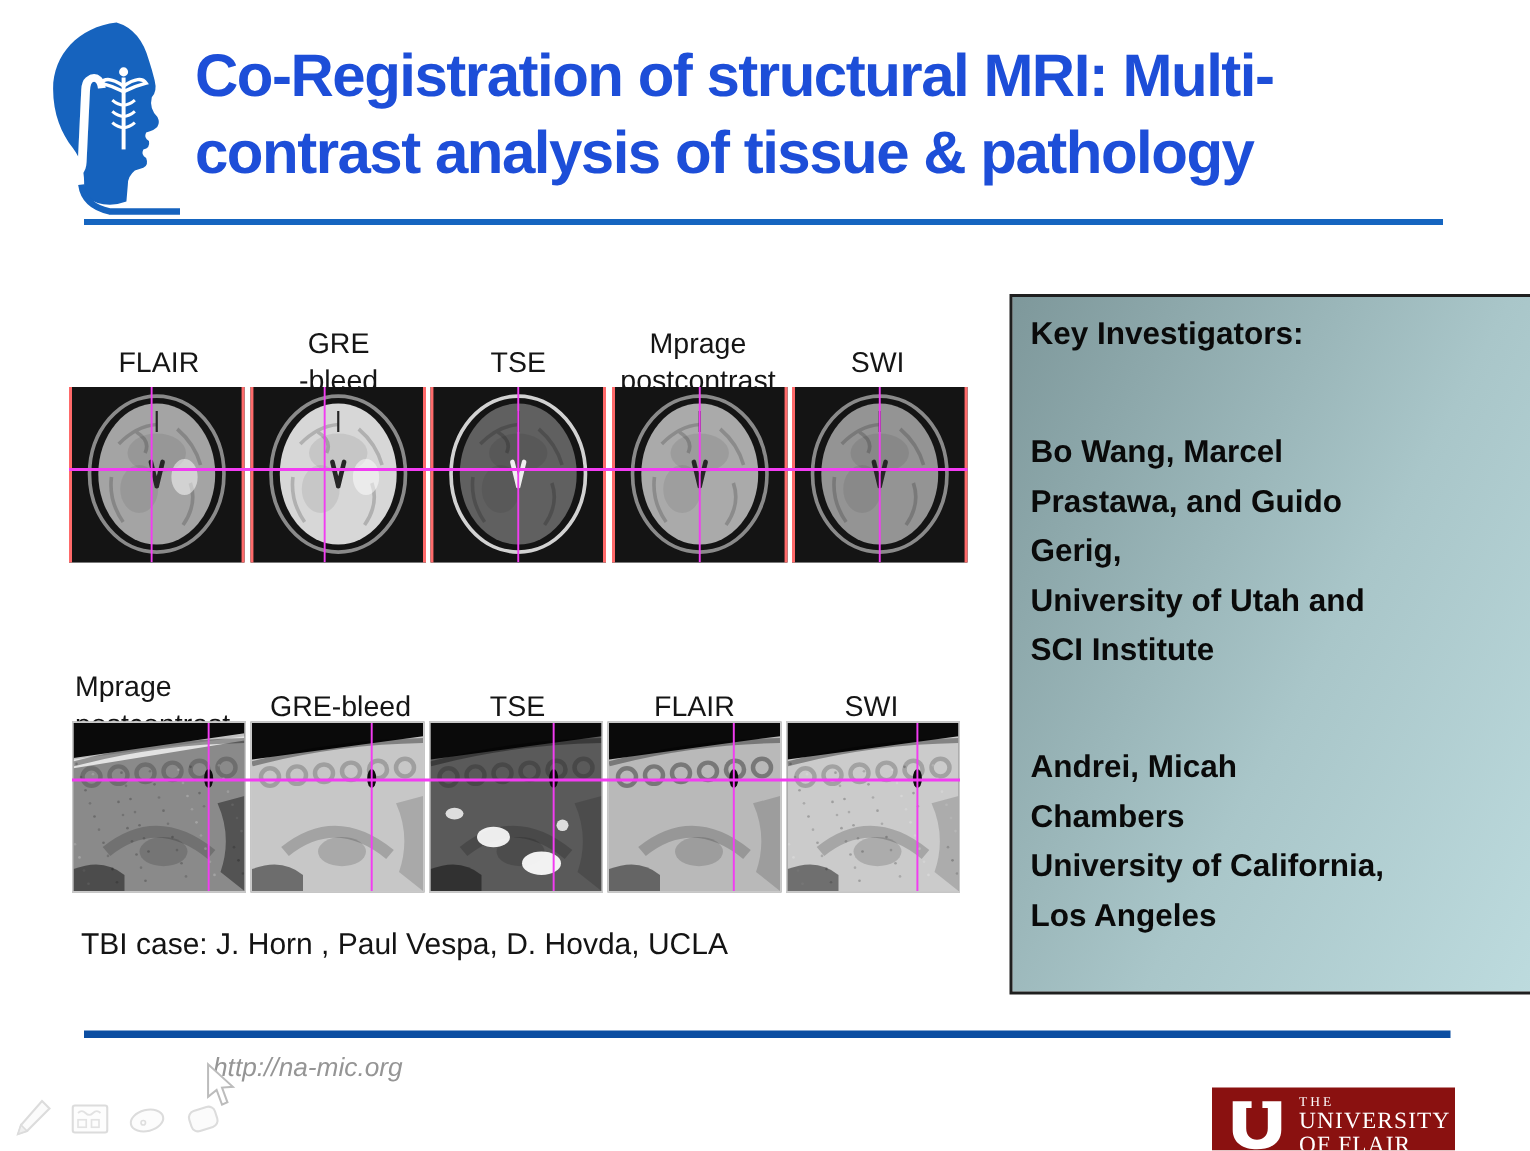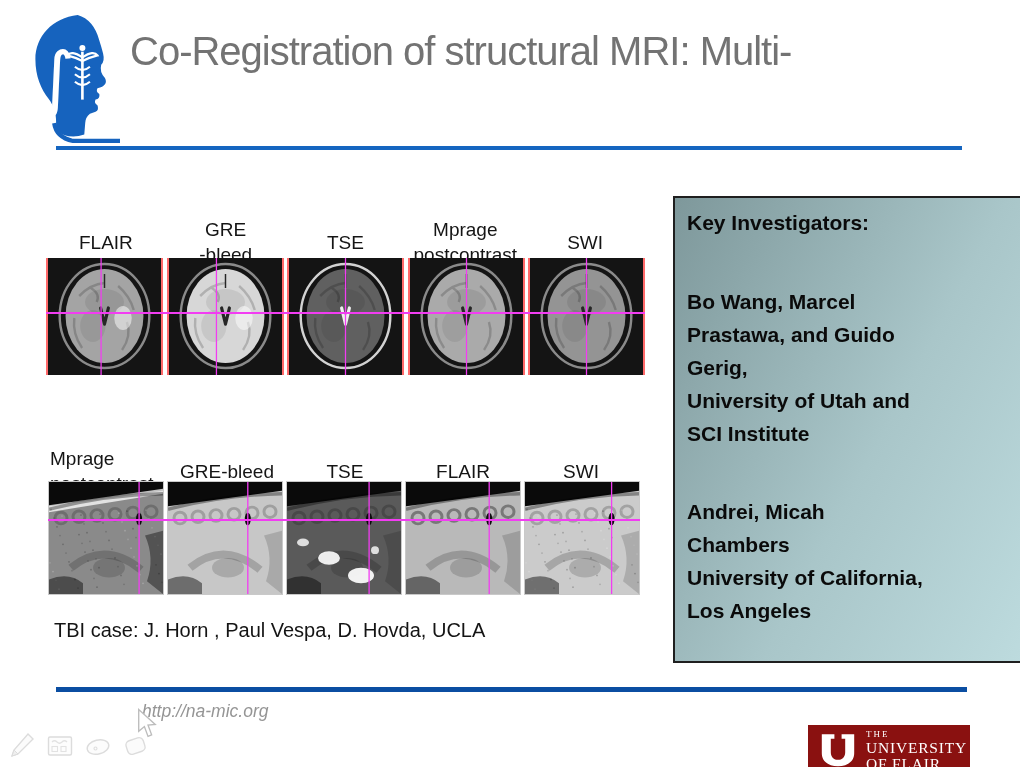--- a/index.html
+++ b/index.html
@@ -3,21 +3,21 @@
 <meta charset="utf-8">
 <style>
   html,body{margin:0;padding:0;background:#fff;}
   .slide{position:relative;width:1020px;height:767px;background:#fff;overflow:hidden;
          font-family:"Liberation Sans",sans-serif;color:#111;}
 
   
   .logo{position:absolute;left:26px;top:8px;width:94px;height:140px;}
   .logo svg{display:block;width:100%;height:100%;}
   .title{position:absolute;left:130px;top:26px;width:880px;
-         font-size:40px;font-weight:normal;line-height:51px;letter-spacing:-1px;color:#737373;}
+         font-size:40px;font-weight:bold;line-height:51px;letter-spacing:-1px;color:#1d4ed8;}
   .title div{white-space:nowrap;}
   .title-rule{position:absolute;left:56px;top:146px;width:906px;height:4px;
               background:var(--title-rule,#1565c0);}
 
   
   .row-labels{position:absolute;display:flex;font-size:19px;line-height:25px;color:#151515;margin-top:24px;}
   .row-labels .label-cell{flex:1;text-align:center;align-self:center;}
   #row2-labels .label-cell:first-child{text-align:left;padding-left:2px;}
   .row-images{position:absolute;display:flex;background:#fff;}
   .row-images .hline{position:absolute;left:0;right:0;height:2px;
@@ -86,20 +86,21 @@
         <circle cx="60" cy="38" r="3.2" fill="#ffffff" stroke="none"></circle>
         <line x1="60" y1="42" x2="60" y2="93" stroke-width="2.8"></line>
         <path d="M60,48 q-12,-8 -16,-2 q8,2 16,6 M60,48 q12,-8 16,-2 q-8,2 -16,6" stroke-width="2.4"></path>
         <path d="M52,58 q8,7 16,0 M68,66 q-8,7 -16,0 M52,74 q8,7 16,0" stroke-width="2.2"></path>
       </g>
     </svg>
   </div>
 
   <h1 class="title" style="margin:0;">
     <div>Co-Registration of structural MRI: Multi-</div>
+    <div>contrast analysis of tissue &amp; pathology</div>
   </h1>
   <div class="title-rule"></div>
 
   <div class="row-labels" id="row1-labels">
       <div class="label-cell">
         <div>FLAIR</div>
       </div>
       <div class="label-cell">
         <div>GRE</div>
         <div>-bleed</div>

